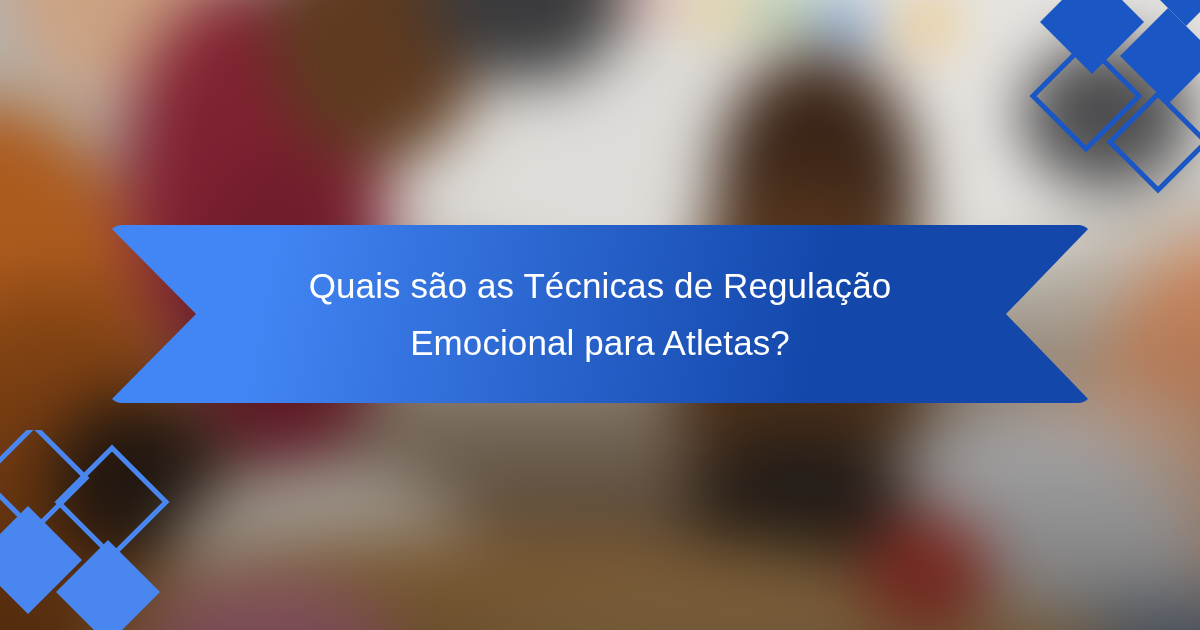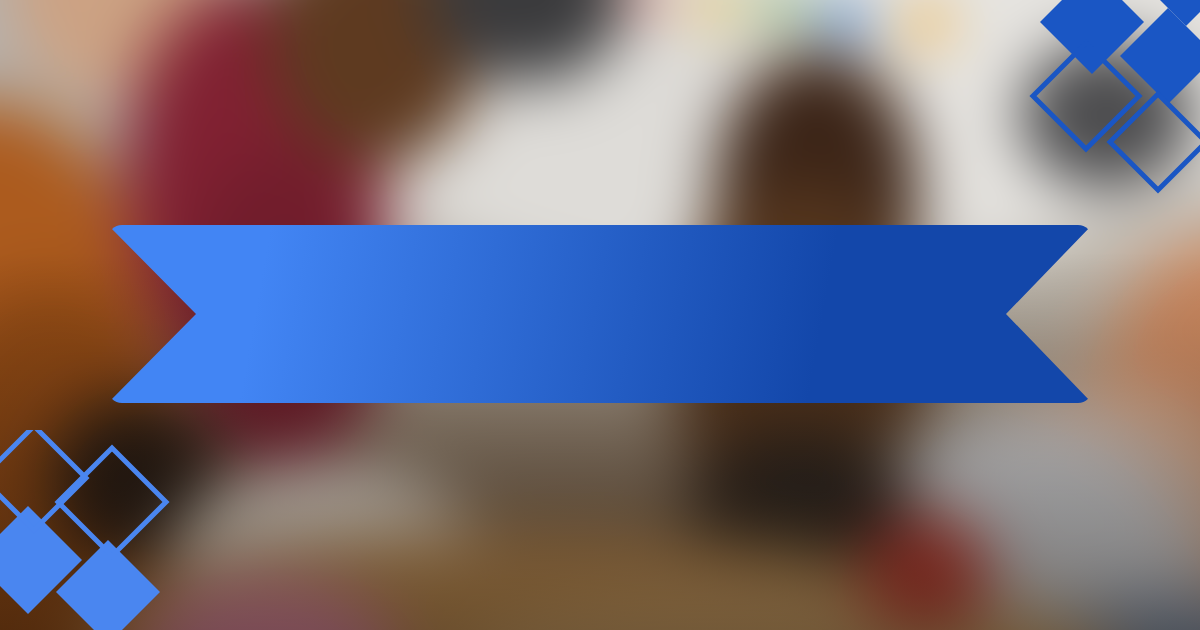--- a/index.html
+++ b/index.html
@@ -161,16 +161,18 @@
         <polygon points="28,76 82,130 28,184 -26,130" fill="#4a86f0"></polygon>
         <polygon points="108,110 160,162 108,214 56,162" fill="#4a86f0"></polygon>
         <polygon points="34,-4 86,48 34,100 -18,48" fill="none" stroke="#4a86f0" stroke-width="5"></polygon>
         <polygon points="112,18 166,72 112,126 58,72" fill="none" stroke="#4a86f0" stroke-width="5"></polygon>
       </g>
   </svg>
 
   <div class="ribbon">
     <div class="ribbon-bg" id="ribbon-bg" style="background: linear-gradient(100deg, rgb(66, 133, 244) 0%, rgb(66, 133, 244) 16%, rgb(19, 71, 170) 72%, rgb(19, 71, 170) 100%);"></div>
     <div class="ribbon-text">
+      <div class="line">Quais são as Técnicas de Regulação</div>
+      <div class="line">Emocional para Atletas?</div>
     </div>
   </div>
 
 </div>
 
 </body></html>

